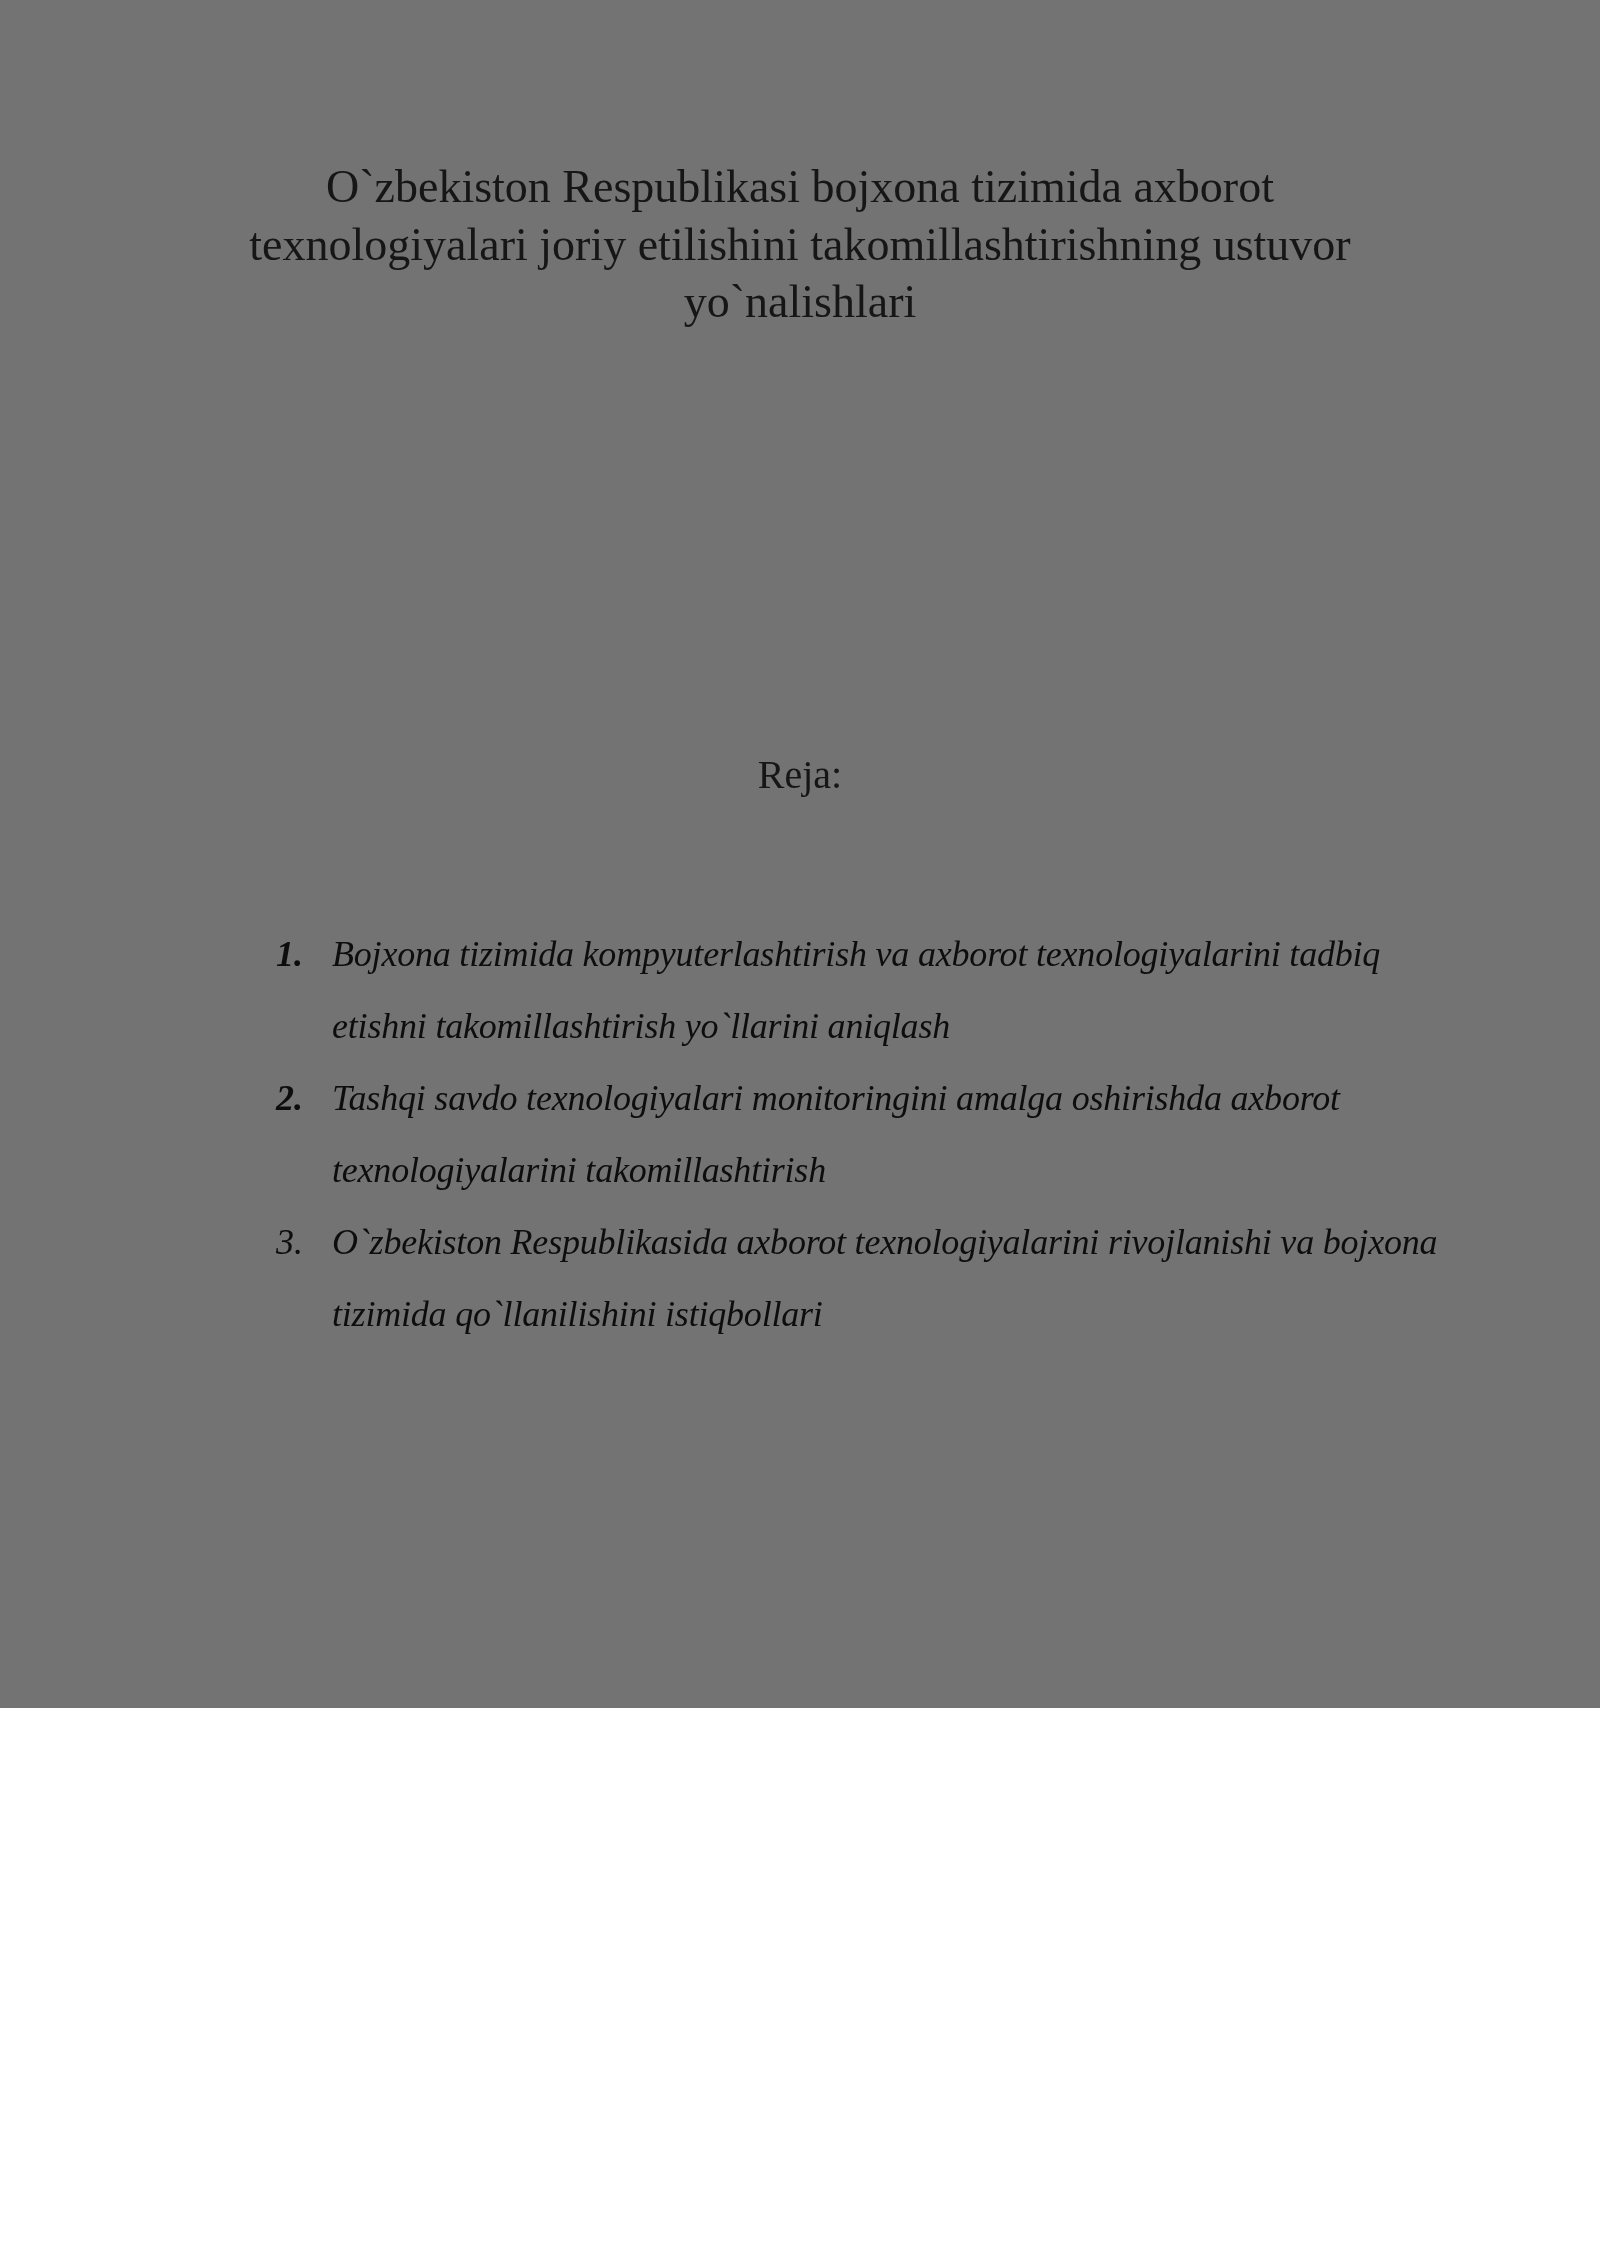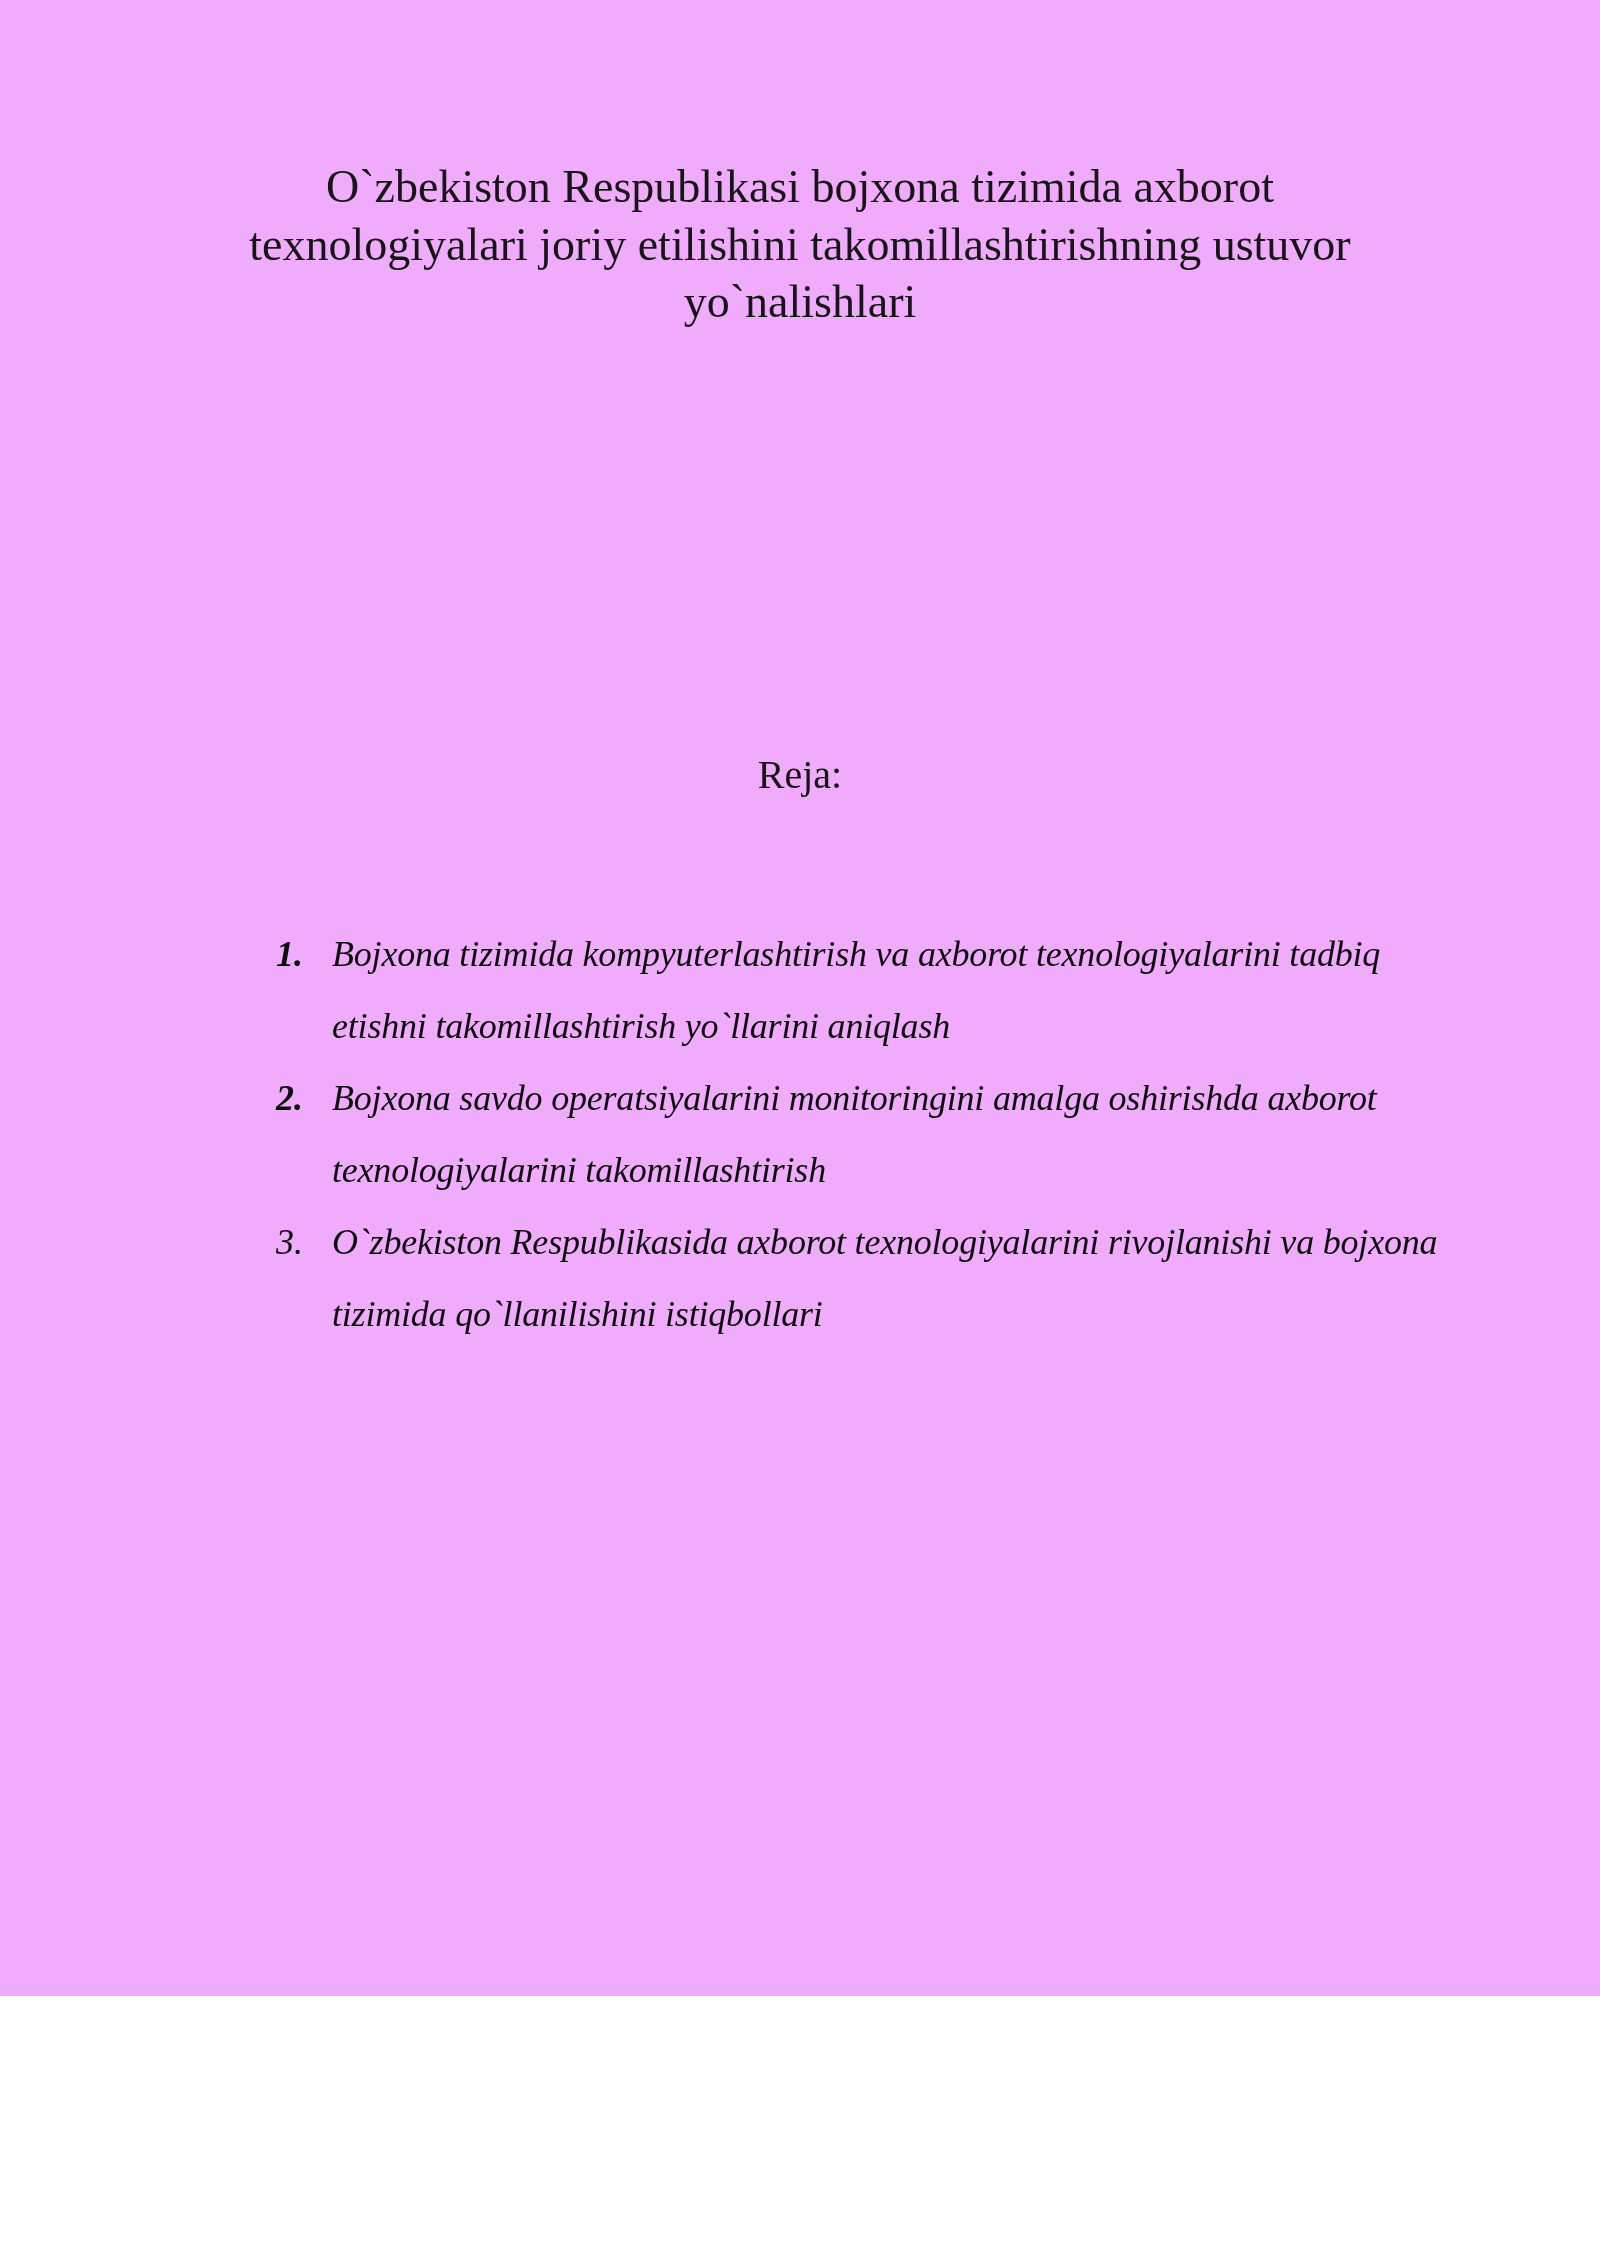--- a/index.html
+++ b/index.html
@@ -3,23 +3,23 @@
 <meta charset="utf-8">
 <style>
   html, body {
     margin: 0;
     padding: 0;
     background: #ffffff;
   }
   .page {
     position: relative;
     width: 1600px;
-    height: 1996px;
+    height: 1708px;
     margin: 0 auto;
-    background: #f0abfc;
+    background: #737373;
     color: #111111;
     font-family: "Liberation Serif", "DejaVu Serif", serif;
     box-sizing: border-box;
     overflow: hidden;
   }
   .doc-title {
     margin: 0 auto;
     padding-top: 158px;
     max-width: 1150px;
     text-align: center;
@@ -73,21 +73,21 @@
 
   <div class="numbered-list">
 
     <div class="list-item">
       <span class="num bold">1.</span>
       <span class="txt">Bojxona tizimida kompyuterlashtirish va axborot texnologiyalarini tadbiq etishni takomillashtirish yo`llarini aniqlash</span>
     </div>
 
     <div class="list-item">
       <span class="num bold">2.</span>
-      <span class="txt">Bojxona savdo operatsiyalarini monitoringini amalga oshirishda axborot texnologiyalarini takomillashtirish</span>
+      <span class="txt">Tashqi savdo texnologiyalari monitoringini amalga oshirishda axborot texnologiyalarini takomillashtirish</span>
     </div>
 
     <div class="list-item">
       <span class="num">3.</span>
       <span class="txt">O`zbekiston Respublikasida axborot texnologiyalarini rivojlanishi va bojxona tizimida qo`llanilishini istiqbollari</span>
     </div>
 
   </div>
 
 </div>

